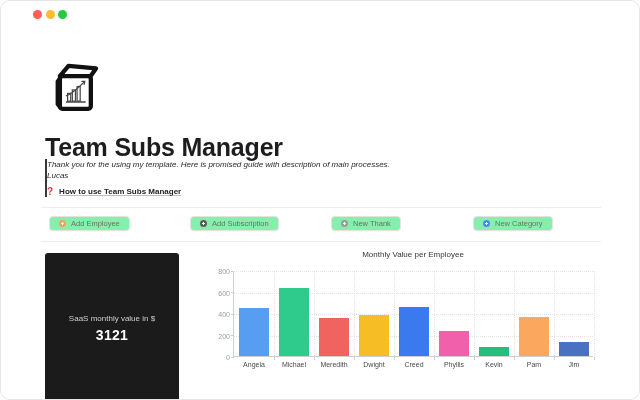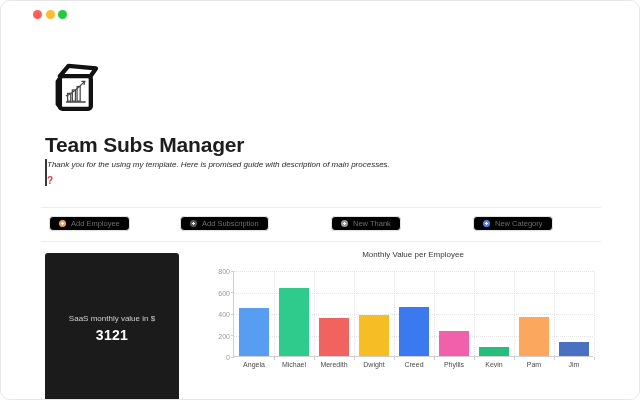--- a/index.html
+++ b/index.html
@@ -14,21 +14,21 @@
 
   
   .traffic { position: absolute; top: 9px; left: 32px; display: flex; gap: 3.5px; }
   .traffic .dot { width: 9px; height: 9px; border-radius: 50%; }
 
   
   .page-icon { position: absolute; left: 46px; top: 58px; width: 55px; height: 55px; }
 
   .page-title {
     position: absolute; left: 44px; top: 132px;
-    font-size: 21px; font-weight: 700; color: #1d1d1f; letter-spacing: -0.2px;
+    font-size: 25px; font-weight: 700; color: #1d1d1f; letter-spacing: -0.2px;
   }
 
   .quote {
     position: absolute; left: 44px; top: 158px; width: 545px;
     border-left: 2px solid #383838; 
   }
   .quote .q1, .quote .q2 {
     font-style: italic; font-size: 8px; line-height: 11px; color: #2a2a2a;
   }
   .guide-row { display: flex; align-items: center; gap: 6px; margin-top: 5px; }
@@ -39,21 +39,21 @@
   }
 
   .divider { position: absolute; left: 40px; width: 560px; height: 1px; background: #ededed; }
   .divider.d1 { top: 206px; }
   .divider.d2 { top: 240px; }
 
   
   .tb-btn {
     position: absolute; top: 215px; height: 15px;
     display: inline-flex; align-items: center; gap: 5px; padding: 0 9px;
-    background: #000000; border: 1px solid #e3e3e3; border-radius: 4px;
+    background: #86efac; border: 1px solid #e3e3e3; border-radius: 4px;
     font-size: 7.5px; color: #6e6e6e; cursor: pointer; white-space: nowrap;
     box-shadow: 0 0.5px 1px rgba(0,0,0,0.03);
   }
   .tb-icon { width: 7px; height: 7px; border-radius: 50%; flex: 0 0 auto; }
 
   
   .summary-card {
     position: absolute; left: 44px; top: 252px; width: 134px; height: 151px;
     border-radius: 3px; display: flex; flex-direction: column;
     align-items: center; justify-content: center; text-align: center;
@@ -102,33 +102,35 @@
     <rect x="29.5" y="36" width="3.6" height="13" fill="none" stroke="#444" stroke-width="1.4"></rect>
     <rect x="35" y="32" width="3.6" height="17" fill="none" stroke="#444" stroke-width="1.4"></rect>
     <path d="M22,43 C29,41 37,33 44,26" stroke="#444" stroke-width="1.4" fill="none"></path>
     <path d="M40,26 L44,26 L43,30" stroke="#444" stroke-width="1.4" fill="none"></path>
   </svg>
 
   <div class="page-title">Team Subs Manager</div>
 
   <div class="quote">
     <div class="q1">Thank you for the using my template. Here is promised guide with description of main processes.</div>
+    <div class="q2">Lucas</div>
     <div class="guide-row">
       <span class="qmark">?</span>
+      <span class="guide-link">How to use Team Subs Manager</span>
     </div>
   </div>
 
   <div class="divider d1"></div>
 
   <div>
     <button class="tb-btn" style="left: 48px;">
       <span class="tb-icon" style="background: radial-gradient(circle, rgb(255, 255, 255) 0px, rgb(255, 255, 255) 26%, rgb(240, 163, 94) 27%, rgb(240, 163, 94) 100%);"></span>
       <span>Add Employee</span>
     </button>
-    <button class="tb-btn" style="left: 179px;">
+    <button class="tb-btn" style="left: 189px;">
       <span class="tb-icon" style="background: radial-gradient(circle, rgb(255, 255, 255) 0px, rgb(255, 255, 255) 26%, rgb(90, 90, 90) 27%, rgb(90, 90, 90) 100%);"></span>
       <span>Add Subscription</span>
     </button>
     <button class="tb-btn" style="left: 330px;">
       <span class="tb-icon" style="background: radial-gradient(circle, rgb(255, 255, 255) 0px, rgb(255, 255, 255) 26%, rgb(155, 155, 155) 27%, rgb(155, 155, 155) 100%);"></span>
       <span>New Thank</span>
     </button>
     <button class="tb-btn" style="left: 472px;">
       <span class="tb-icon" style="background: radial-gradient(circle, rgb(255, 255, 255) 0px, rgb(255, 255, 255) 26%, rgb(79, 134, 247) 27%, rgb(79, 134, 247) 100%);"></span>
       <span>New Category</span>

